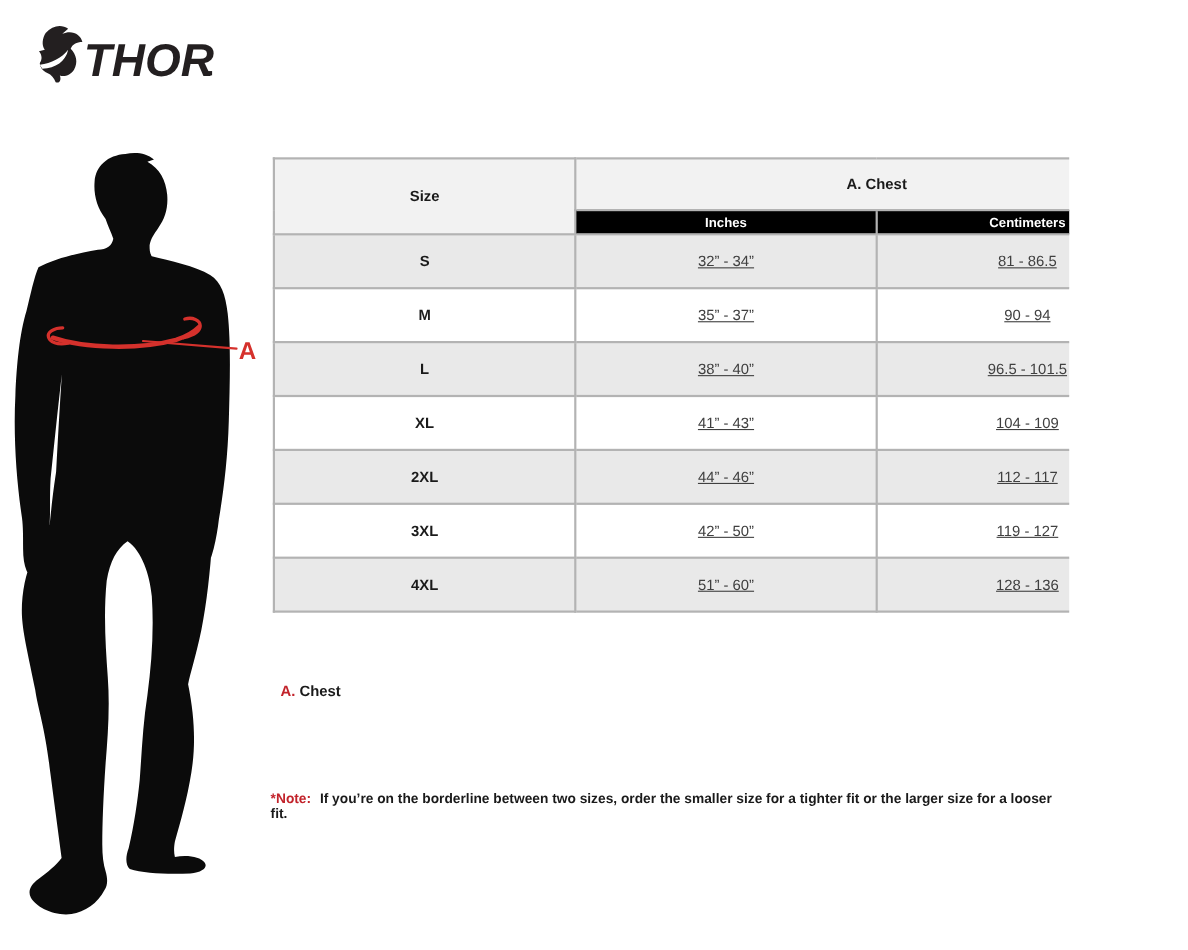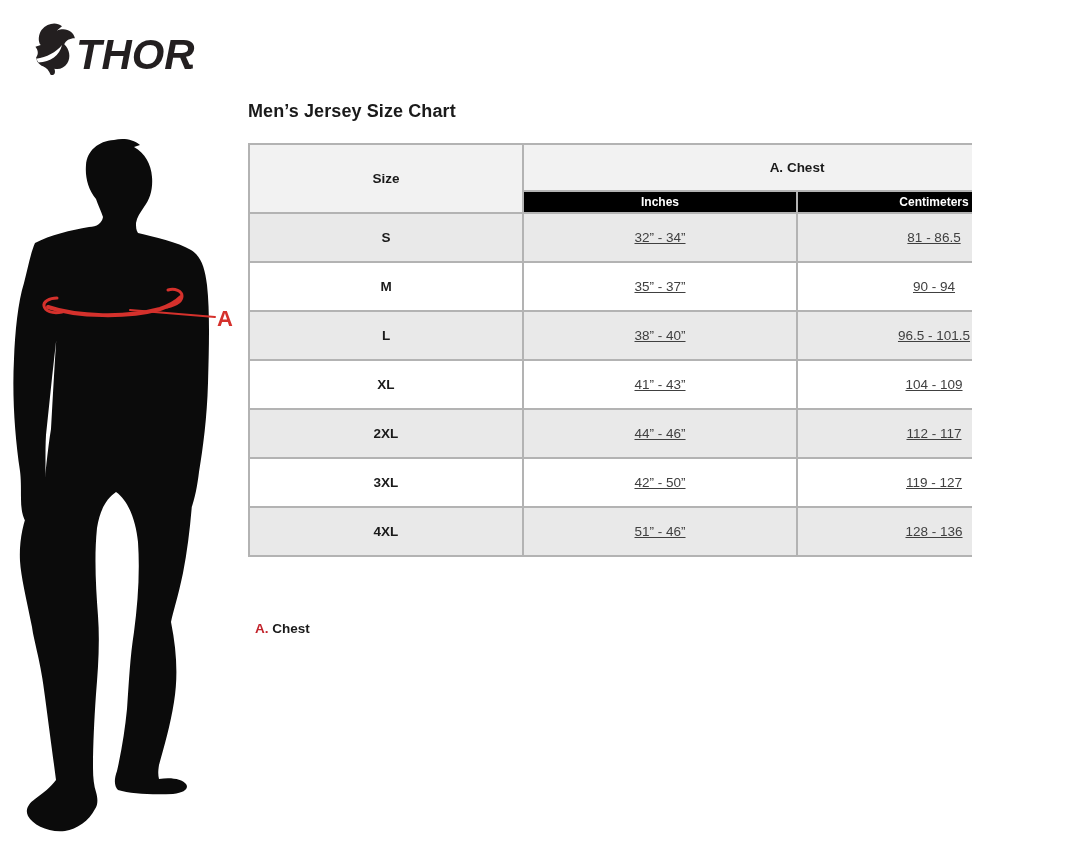--- a/index.html
+++ b/index.html
@@ -80,21 +80,20 @@
       C 99,75 96,69 94,63 C 86,53 83,41 84,29 C 85,15 96,5 112,4 Z"></path>
     <g stroke="#d5312c" fill="none" stroke-linecap="round">
       <path stroke-width="4" d="M 46,171 C 75,181 125,182 158,173 C 167,170 174,166 179,161"></path>
       <path stroke-width="3" d="M 60,176 C 50,178 43,175 42,170 C 41,166 47,162 55,162"></path>
       <path stroke-width="3" d="M 165,171 C 174,169 180,165 180,160 C 180,155 173,152 166,154"></path>
       <path stroke-width="2" d="M 128,174 L 213,181"></path>
     </g>
     <text x="215" y="190" font-size="22" font-weight="bold" font-family="Liberation Sans, sans-serif" fill="#d5312c">A</text>
   </svg>
 
-  <div class="chart-title">Men’s Jersey Size Chart</div>
 
   <table class="size-table">
     <colgroup>
         <col>
         <col>
         <col>
       </colgroup>
     <thead>
       <tr class="row-a">
         <th class="size-head" rowspan="2">Size</th>
@@ -131,28 +130,31 @@
         <td class="val-cell">44” - 46”</td>
         <td class="val-cell">112 - 117</td>
       </tr>
       <tr>
         <td class="size-cell">3XL</td>
         <td class="val-cell">42” - 50”</td>
         <td class="val-cell">119 - 127</td>
       </tr>
       <tr>
         <td class="size-cell">4XL</td>
-        <td class="val-cell">51” - 46”</td>
+        <td class="val-cell">51” - 60”</td>
         <td class="val-cell">128 - 136</td>
       </tr>
     </tbody>
   </table>
 
 
   <div class="measure-item">
     <div class="item-head">
       <span class="item-key">A.</span>
       <span>Chest</span>
     </div>
   </div>
 
+  <div class="note-line">
+    <span class="note-label">*Note:</span><span>If you’re on the borderline between two sizes, order the smaller size for a tighter fit or the larger size for a looser fit.</span>
+  </div>
 
 </div>
 
 </body></html>

